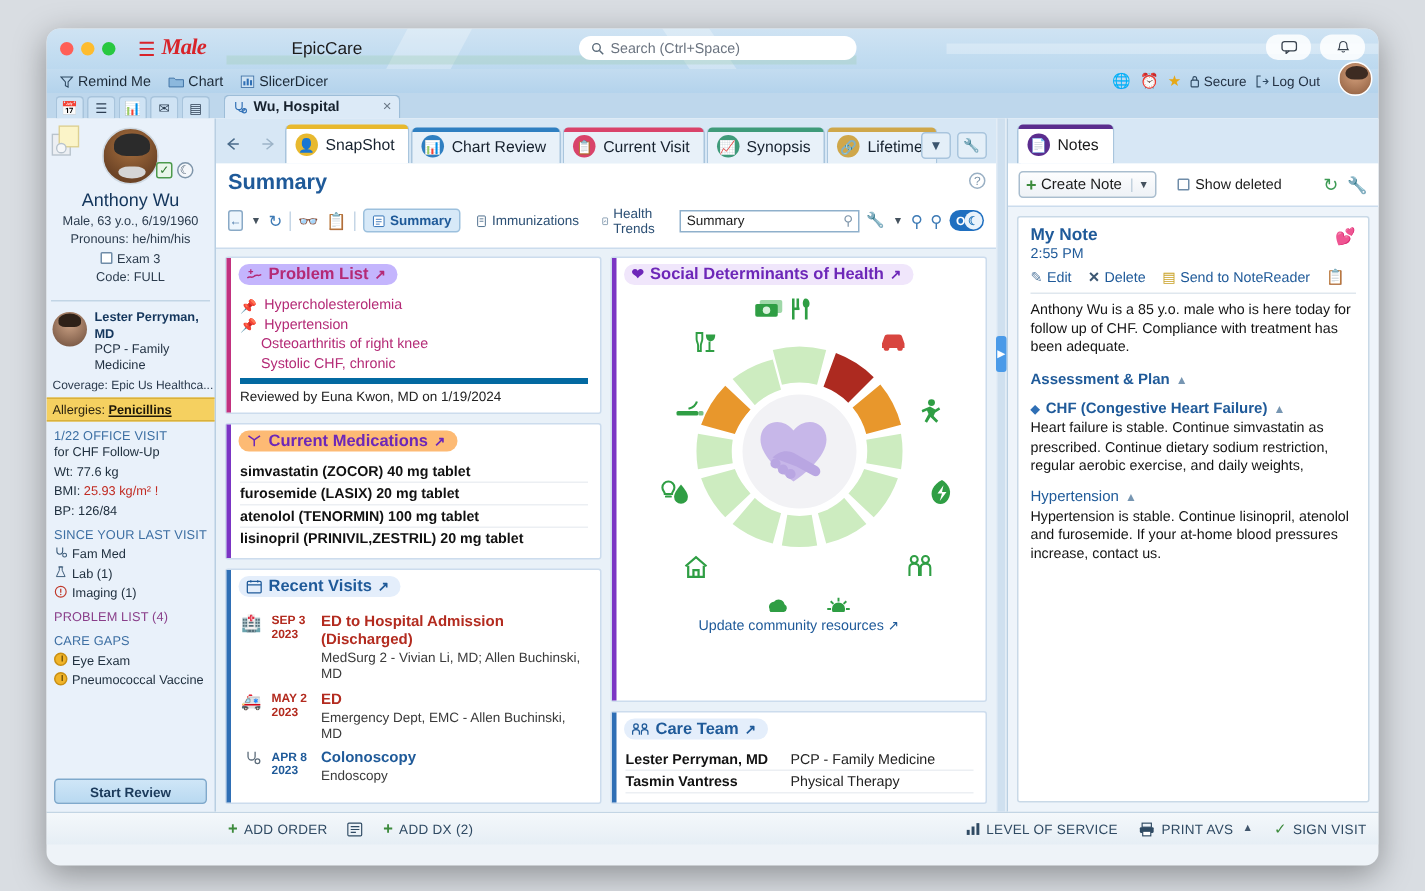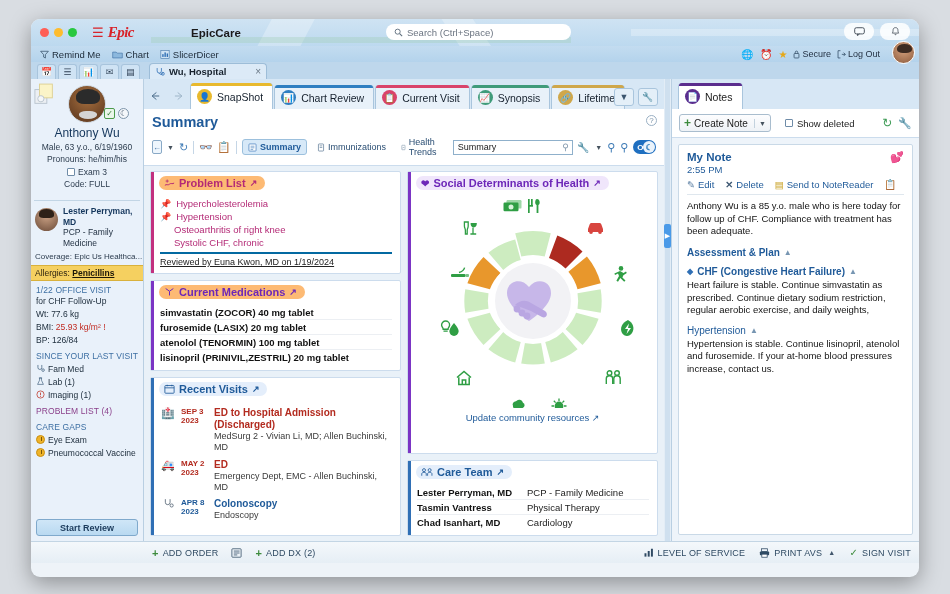--- a/index.html
+++ b/index.html
@@ -27,21 +27,21 @@
   }
   .tb-bg { position:absolute; inset:0; }
   .tb-bg i { position:absolute; background:rgba(255,255,255,.28); }
   .dot { width:9px; height:9px; border-radius:50%; margin-right:5px; position:relative; }
   .dot.r{background:#ff5f57}.dot.y{background:#febc2e}.dot.g{background:#28c840}
   .hamburger { margin-left:10px; margin-right:4px; color:#d8232a; font-size:13px; line-height:1; position:relative;}
   .epic-logo {
     font-family:"Liberation Serif", serif; font-style:italic; font-weight:bold;
     color:#d8232a; font-size:15px; letter-spacing:-.5px; position:relative;
   }
-  .app-name { margin-left:13px; font-weight:bold; font-size:11.5px; color:#1b1b1b; position:relative;padding-left:44px;}
+  .app-name { margin-left:13px; font-weight:normal; font-size:11.5px; color:#1b1b1b; position:relative;padding-left:44px;}
   .search-pill {
     position:absolute; left:355px; top:5px; width:185px; height:16px;
     background:#fff; border-radius:9px; display:flex; align-items:center;
     padding-left:8px; gap:4px; color:#6b7480; font-size:9.5px;
   }
   .tb-right { position:absolute; right:9px; top:4px; display:flex; gap:6px; }
   .tb-btn {
     width:30px; height:17px; border-radius:8px; background:rgba(255,255,255,.85);
     display:flex; align-items:center; justify-content:center; font-size:9px; color:#3a4450;
   }
@@ -185,21 +185,21 @@
   .card { background:#fff; border:1px solid #ccdced; border-radius:2px; position:relative; }
   .card .accent{position:absolute;left:0;top:0;bottom:0;width:3px;}
   .card-h { display:flex; align-items:center; gap:4px; padding:4px 6px 4px 8px; }
   .card-h .pill {
     display:inline-flex; align-items:center; gap:4px; padding:1px 8px 1px 5px; border-radius:9px;
     font-size:11px; font-weight:bold;
   }
   .card-body { padding:2px 8px 6px 9px; }
   .prob { font-size:9.5px; margin:2px 0; display:flex; gap:5px; align-items:center;}
   .pin{font-size:9px;}
-  .reviewed{border-top:2px solid #0369a1;margin-top:4px;padding-top:3px;font-size:9px;color:#222;text-decoration:underline;}
+  .reviewed{border-top:4px solid #0369a1;margin-top:4px;padding-top:3px;font-size:9px;color:#222;}
   .medrow{font-size:9.5px;font-weight:bold;color:#111;border-bottom:1px solid #eceff3;padding:1.5px 0;}
   .visit{display:flex;gap:5px;margin:5px 0 3px;}
   .vico{width:16px;flex:0 0 16px;display:flex;align-items:flex-start;justify-content:center;font-size:11px;}
   .vdate{width:28px;flex:0 0 28px;font-size:8px;line-height:1.15;font-weight:bold;}
   .vtit{font-size:10px;font-weight:bold;line-height:1.2;}
   .vsub{font-size:9px;color:#3a3a3a;line-height:1.25;}
 
   .sdohwrap{display:flex;justify-content:center;padding:4px 0 2px;}
   .update-link{text-align:center;font-size:9.5px;color:#1f5a99;padding:2px 0 6px;}
 
@@ -254,21 +254,21 @@
     <div class="tb-bg">
       <i style="left:230px;top:-20px;width:38px;height:90px;transform:rotate(28deg);"></i>
       <i style="left:430px;top:-30px;width:26px;height:110px;transform:rotate(-34deg);"></i>
       <i style="left:600px;top:10px;width:300px;height:7px;"></i>
       <i style="left:120px;top:18px;width:420px;height:6px;background:rgba(160,205,180,.35);"></i>
     </div>
     <span class="dot r"></span>
     <span class="dot y"></span>
     <span class="dot g"></span>
     <span class="hamburger">☰</span>
-    <span class="epic-logo">Epic</span>
+    <span class="epic-logo">Male</span>
     <span class="app-name">EpicCare</span>
 
     <div class="search-pill">
       <svg width="9" height="9" viewBox="0 0 16 16">
           <circle cx="6.5" cy="6.5" r="4.5" fill="none" stroke="#5b6b7a" stroke-width="1.6"></circle>
           <line x1="10" y1="10" x2="14.5" y2="14.5" stroke="#5b6b7a" stroke-width="1.8"></line>
         </svg>
       <span>Search (Ctrl+Space)</span>
     </div>
 
@@ -549,21 +549,21 @@
         </div>
       </div>
 
       <div class="canvas">
 
         <div class="col colA">
 
           <div class="card">
             <div class="accent" style="background:#c2317f"></div>
             <div class="card-h">
-              <span class="pill" style="background:#fdba74;color:#b42a76">
+              <span class="pill" style="background:#c4b5fd;color:#b42a76">
                 <svg width="11" height="10" viewBox="0 0 14 13">
                     <path d="M1 9.5 C3 7.5 5 10 7 8 C9 6 11 8.5 13 6.5" fill="none" stroke="#b42a76" stroke-width="1.3"></path>
                     <path d="M2 4 L6 4 M4 2 L4 6" stroke="#b42a76" stroke-width="1.1"></path>
                   </svg>
                 <span>Problem List</span>
                 <span style="font-size:9px">↗</span>
               </span>
             </div>
             <div class="card-body">
               <div class="prob" style="color:#b42a76">
@@ -825,24 +825,20 @@
               </span>
             </div>
             <div class="card-body">
               <div class="ctrow">
                 <div class="nm">Lester Perryman, MD</div>
                 <div class="rl">PCP - Family Medicine</div>
               </div>
               <div class="ctrow">
                 <div class="nm">Tasmin Vantress</div>
                 <div class="rl">Physical Therapy</div>
-              </div>
-              <div class="ctrow" style="border-bottom:none">
-                <div class="nm">Chad Isanhart, MD</div>
-                <div class="rl">Cardiology</div>
               </div>
             </div>
           </div>
         </div>
 
       </div>
     </div>
 
     <div class="splitter">
       <div class="track"></div>

